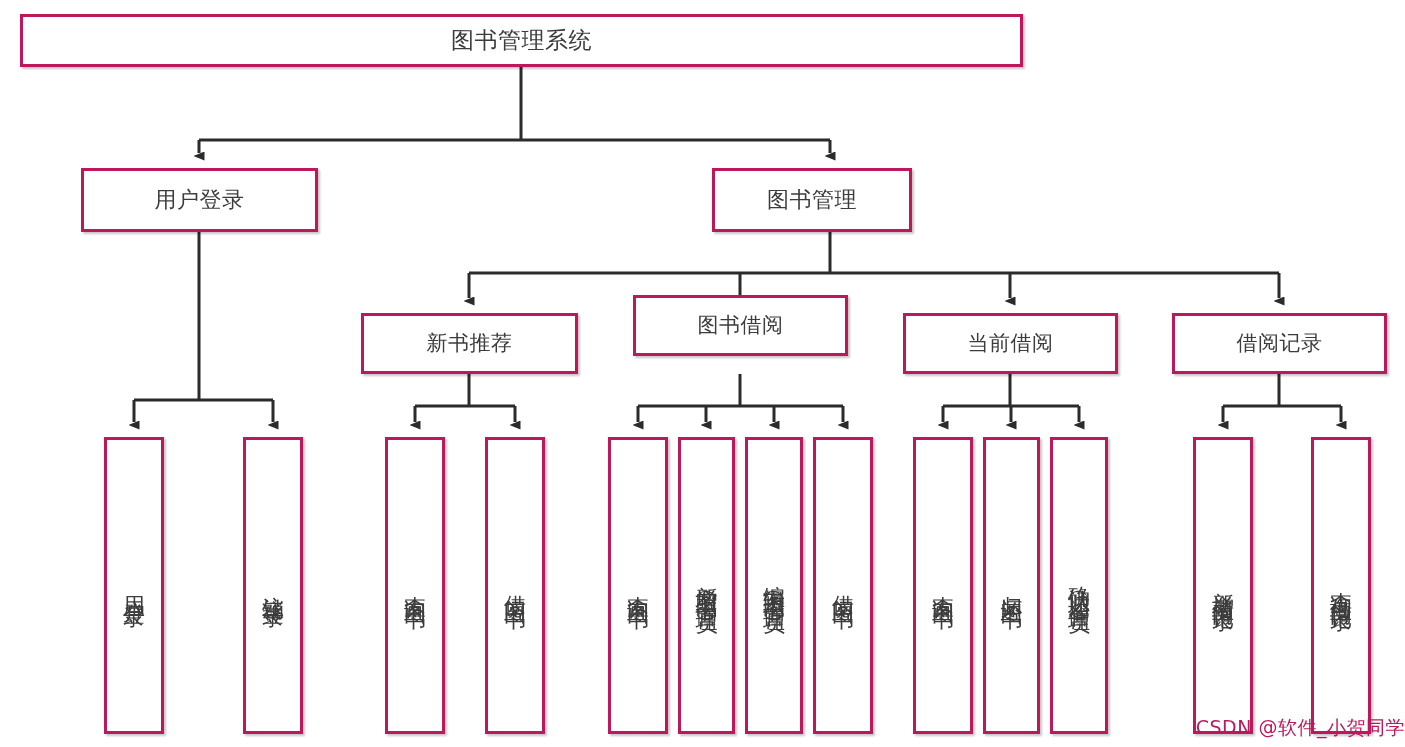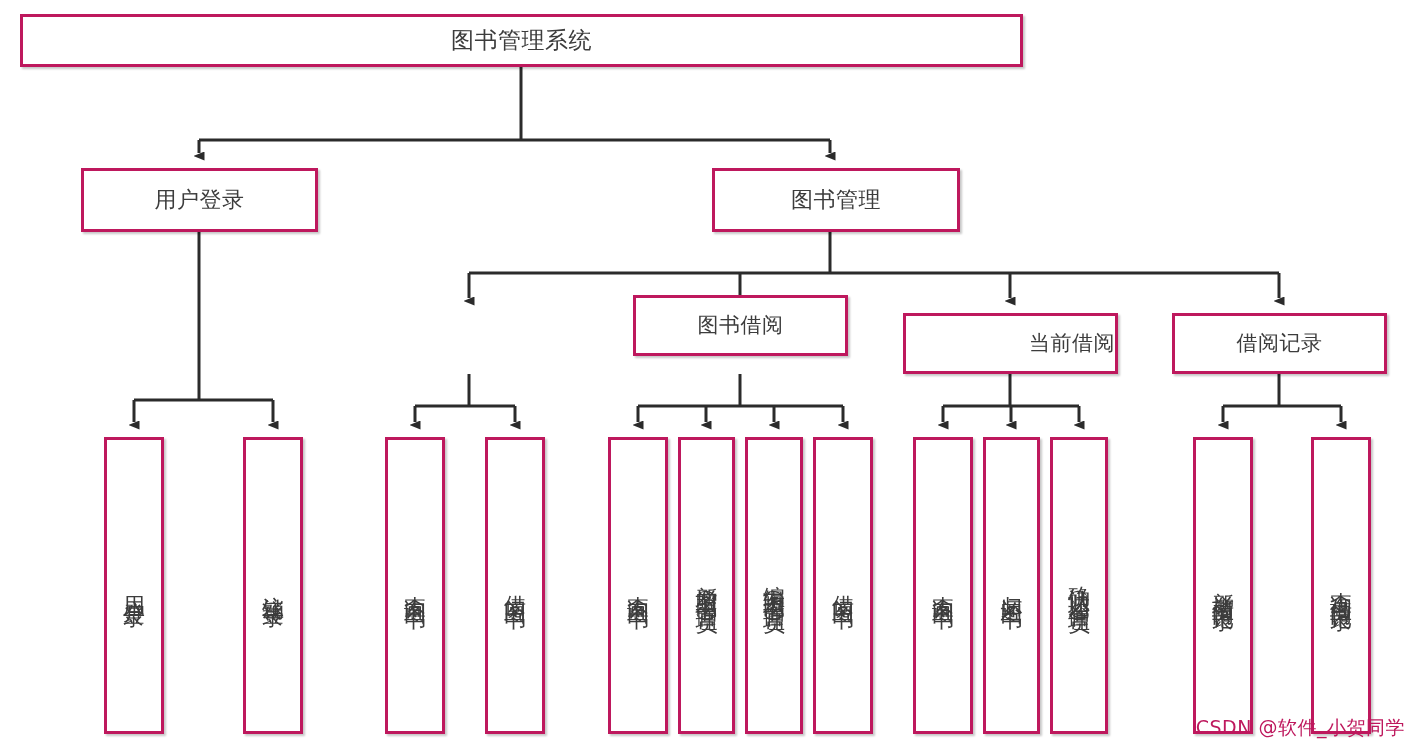--- a/index.html
+++ b/index.html
@@ -123,28 +123,31 @@
     </g>
   </svg>
 
   <div class="node-box node-root" style="left:20px;top:14px;width:1003px;height:53px;">
     <span class="node-label">图书管理系统</span>
   </div>
 
   <div class="node-box node-l2" style="left:81px;top:168px;width:237px;height:64px;">
     <span class="node-label">用户登录</span>
   </div>
-  <div class="node-box node-l2" style="left:712px;top:168px;width:248px;height:64px;">
+  <div class="node-box node-l2" style="left:712px;top:168px;width:200px;height:64px;">
     <span class="node-label">图书管理</span>
   </div>
 
+  <div class="node-box node-l3" style="left:361px;top:313px;width:217px;height:61px;">
+    <span class="node-label">新书推荐</span>
+  </div>
   <div class="node-box node-l3" style="left:633px;top:295px;width:215px;height:61px;">
     <span class="node-label">图书借阅</span>
   </div>
-  <div class="node-box node-l3" style="left:903px;top:313px;width:215px;height:61px;justify-content:flex-end;">
+  <div class="node-box node-l3" style="left:903px;top:313px;width:215px;height:61px;">
     <span class="node-label">当前借阅</span>
   </div>
   <div class="node-box node-l3" style="left:1172px;top:313px;width:215px;height:61px;">
     <span class="node-label">借阅记录</span>
   </div>
 
   <div class="node-box node-leaf" style="left:104px;top:437px;width:60px;height:297px;">
     <span class="node-label">用户登录</span>
   </div>
   <div class="node-box node-leaf" style="left:243px;top:437px;width:60px;height:297px;">

